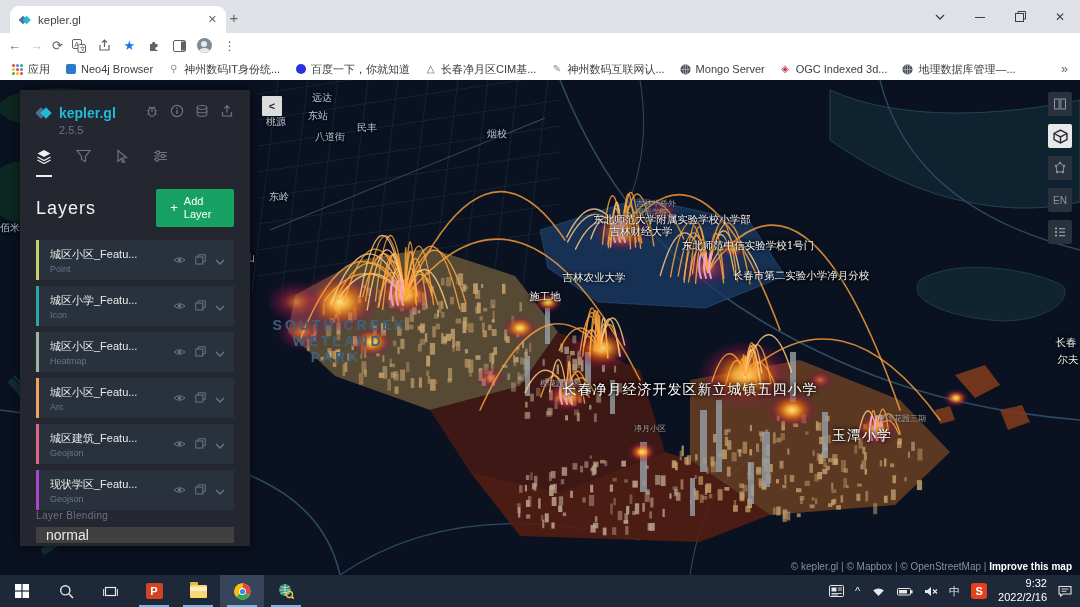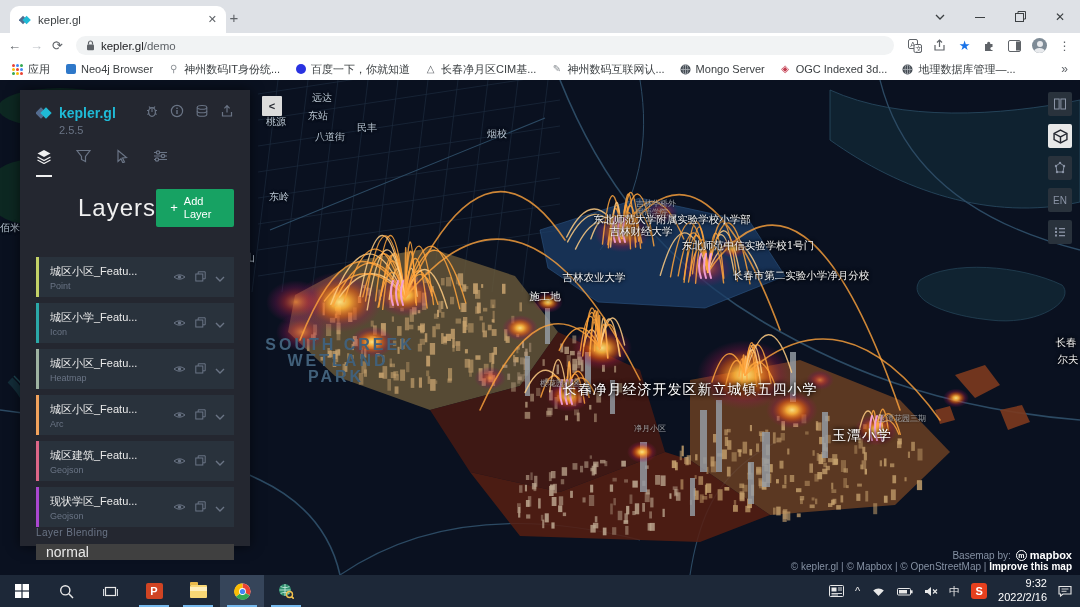--- a/index.html
+++ b/index.html
@@ -49,41 +49,41 @@
   .content{position:absolute;top:80px;left:0;width:1080px;height:495px;background:#0a1120;overflow:hidden;}
   #map-svg{position:absolute;left:0;top:0;}
   #map-labels{position:absolute;inset:0;pointer-events:none;}
   .ml{position:absolute;transform:translate(-50%,-50%);white-space:nowrap;}
   .ml.sm{font-size:10px;color:#b9c6d4;text-shadow:0 0 3px #05090f,0 0 3px #05090f;}
   .ml.xs{font-size:8px;color:rgba(235,240,245,.62);text-shadow:0 0 2px #000;}
   .ml.md{font-size:10.5px;color:#f4f4f4;font-family:"DejaVu Serif",serif;
          text-shadow:0 0 3px #000,0 0 4px #000;}
   .ml.lg{font-size:14px;color:#fff;font-family:"DejaVu Serif",serif;
          text-shadow:0 0 4px #000,0 0 5px #000;letter-spacing:1px;}
-  .ml.park{font-size:16px;font-weight:bold;letter-spacing:3px;color:#41607a;margin-top:20px;}
+  .ml.park{font-size:14px;font-weight:bold;letter-spacing:3px;color:#41607a;}
 
   
   .kepler{position:absolute;left:20px;top:10px;width:230px;height:456px;background:#242730;
           box-shadow:0 0 12px rgba(0,0,0,.6);display:flex;flex-direction:column;
           padding:14px 16px 12px;box-sizing:border-box;color:#f0f0f0;}
   .k-head{display:flex;align-items:center;}
   .k-name{color:#1fbad6;font-weight:bold;font-size:14px;margin-left:7px;}
   .k-hicons{margin-left:auto;display:flex;gap:11px;color:#6a7485;}
   .k-version{color:#6a7485;font-size:11px;margin:2px 0 0 23px;}
   .k-tabs{display:flex;gap:24px;margin-top:13px;}
   .k-tab{color:#6a7485;padding-bottom:7px;}
   .k-tab.active{color:#f0f0f0;border-bottom:2px solid #f0f0f0;}
   .panel-head{display:flex;align-items:center;justify-content:space-between;margin-top:12px;}
-  .panel-title{font-size:24px;font-weight:300;letter-spacing:1px;color:#f0f0f0;margin-left:42px;}
+  .panel-title{font-size:18px;font-weight:300;letter-spacing:1px;color:#f0f0f0;}
   .add-layer{width:78px;height:38px;background:#17a263;color:#fff;border:none;border-radius:2px;
              display:flex;align-items:center;justify-content:center;gap:6px;font-size:11px;
              font-family:inherit;line-height:1.15;}
   .add-layer .plus{font-size:13px;}
   .add-layer .lbl{width:36px;text-align:left;}
-  #layer-list{margin-top:30px;display:flex;flex-direction:column;gap:6px;}
+  #layer-list{margin-top:13px;display:flex;flex-direction:column;gap:6px;}
   .layer-item{height:40px;background:#29323c;display:flex;align-items:center;
               border-left:3px solid #888;padding-left:11px;position:relative;}
   .li-name{font-size:11px;color:#eaeaea;}
   .li-type{font-size:9px;color:#6a7485;margin-top:2px;}
   .li-icons{position:absolute;right:9px;display:flex;gap:9px;color:#6a7485;align-items:center;}
   .blend-label{margin-top:auto;color:#6a7485;font-size:10px;letter-spacing:.4px;}
   .blend-select{margin-top:6px;height:26px;background:#404040;display:flex;align-items:center;
                 padding:0 10px;font-size:14px;color:#eaeaea;}
   .collapse-btn{position:absolute;left:262px;top:16px;width:20px;height:20px;background:#dcdcdc;
                 color:#242730;display:flex;align-items:center;justify-content:center;
@@ -153,27 +153,20 @@
           </svg>
         </div>
       <div class="win-btn">✕</div>
     </div>
   </div>
 
   <div class="toolbar">
     <span class="nav-ic">←</span>
     <span class="nav-ic disabled">→</span>
     <span class="nav-ic">⟳</span>
-    <div class="addressbar">
-      <svg width="9" height="11">
-          <rect x="1" y="4.5" width="7" height="5.7" rx="1" fill="#5f6368"></rect>
-          <path d="M2.5 4.5 V3 a2 2 0 0 1 4 0 V4.5" fill="none" stroke="#5f6368" stroke-width="1.2"></path>
-        </svg>
-      <span class="url"><span>kepler.gl</span><span class="path">/demo</span></span>
-    </div>
     <div class="tb-right">
       <span class="tb-ic">
           <svg width="14" height="14">
             <rect x="0.5" y="0.5" width="9" height="9" rx="1.5" fill="none" stroke="#5f6368"></rect>
             <text x="2.3" y="8" font-size="7.5" fill="#5f6368">A</text>
             <rect x="6" y="5.5" width="7.5" height="8" rx="1.5" fill="#fff" stroke="#5f6368"></rect>
             <text x="7.6" y="12" font-size="6.5" fill="#5f6368">文</text>
           </svg>
         </span>
       <span class="tb-ic">
@@ -1209,27 +1202,20 @@
             <rect x="6" y="3" width="6" height="1.3" fill="currentColor"></rect>
             <rect x="2" y="6" width="2" height="2" fill="currentColor"></rect>
             <rect x="6" y="6.5" width="6" height="1.3" fill="currentColor"></rect>
             <rect x="2" y="9.5" width="2" height="2" fill="currentColor"></rect>
             <rect x="6" y="10" width="6" height="1.3" fill="currentColor"></rect>
           </svg>
         </div>
       </div>
 
     <div class="attribution">
-      <div class="attr-top">
-        <span>Basemap by:</span>
-        <span class="mapbox-logo">
-            <span class="mb-circle">m</span>
-            <span>mapbox</span>
-          </span>
-      </div>
       <div class="attr-bottom">
         <span>© kepler.gl | © Mapbox | © OpenStreetMap |</span>
         <a href="#">Improve this map</a>
       </div>
     </div>
   </div>
 
   <div class="taskbar">
     <div class="tb-cell">
         <svg width="14" height="14">

